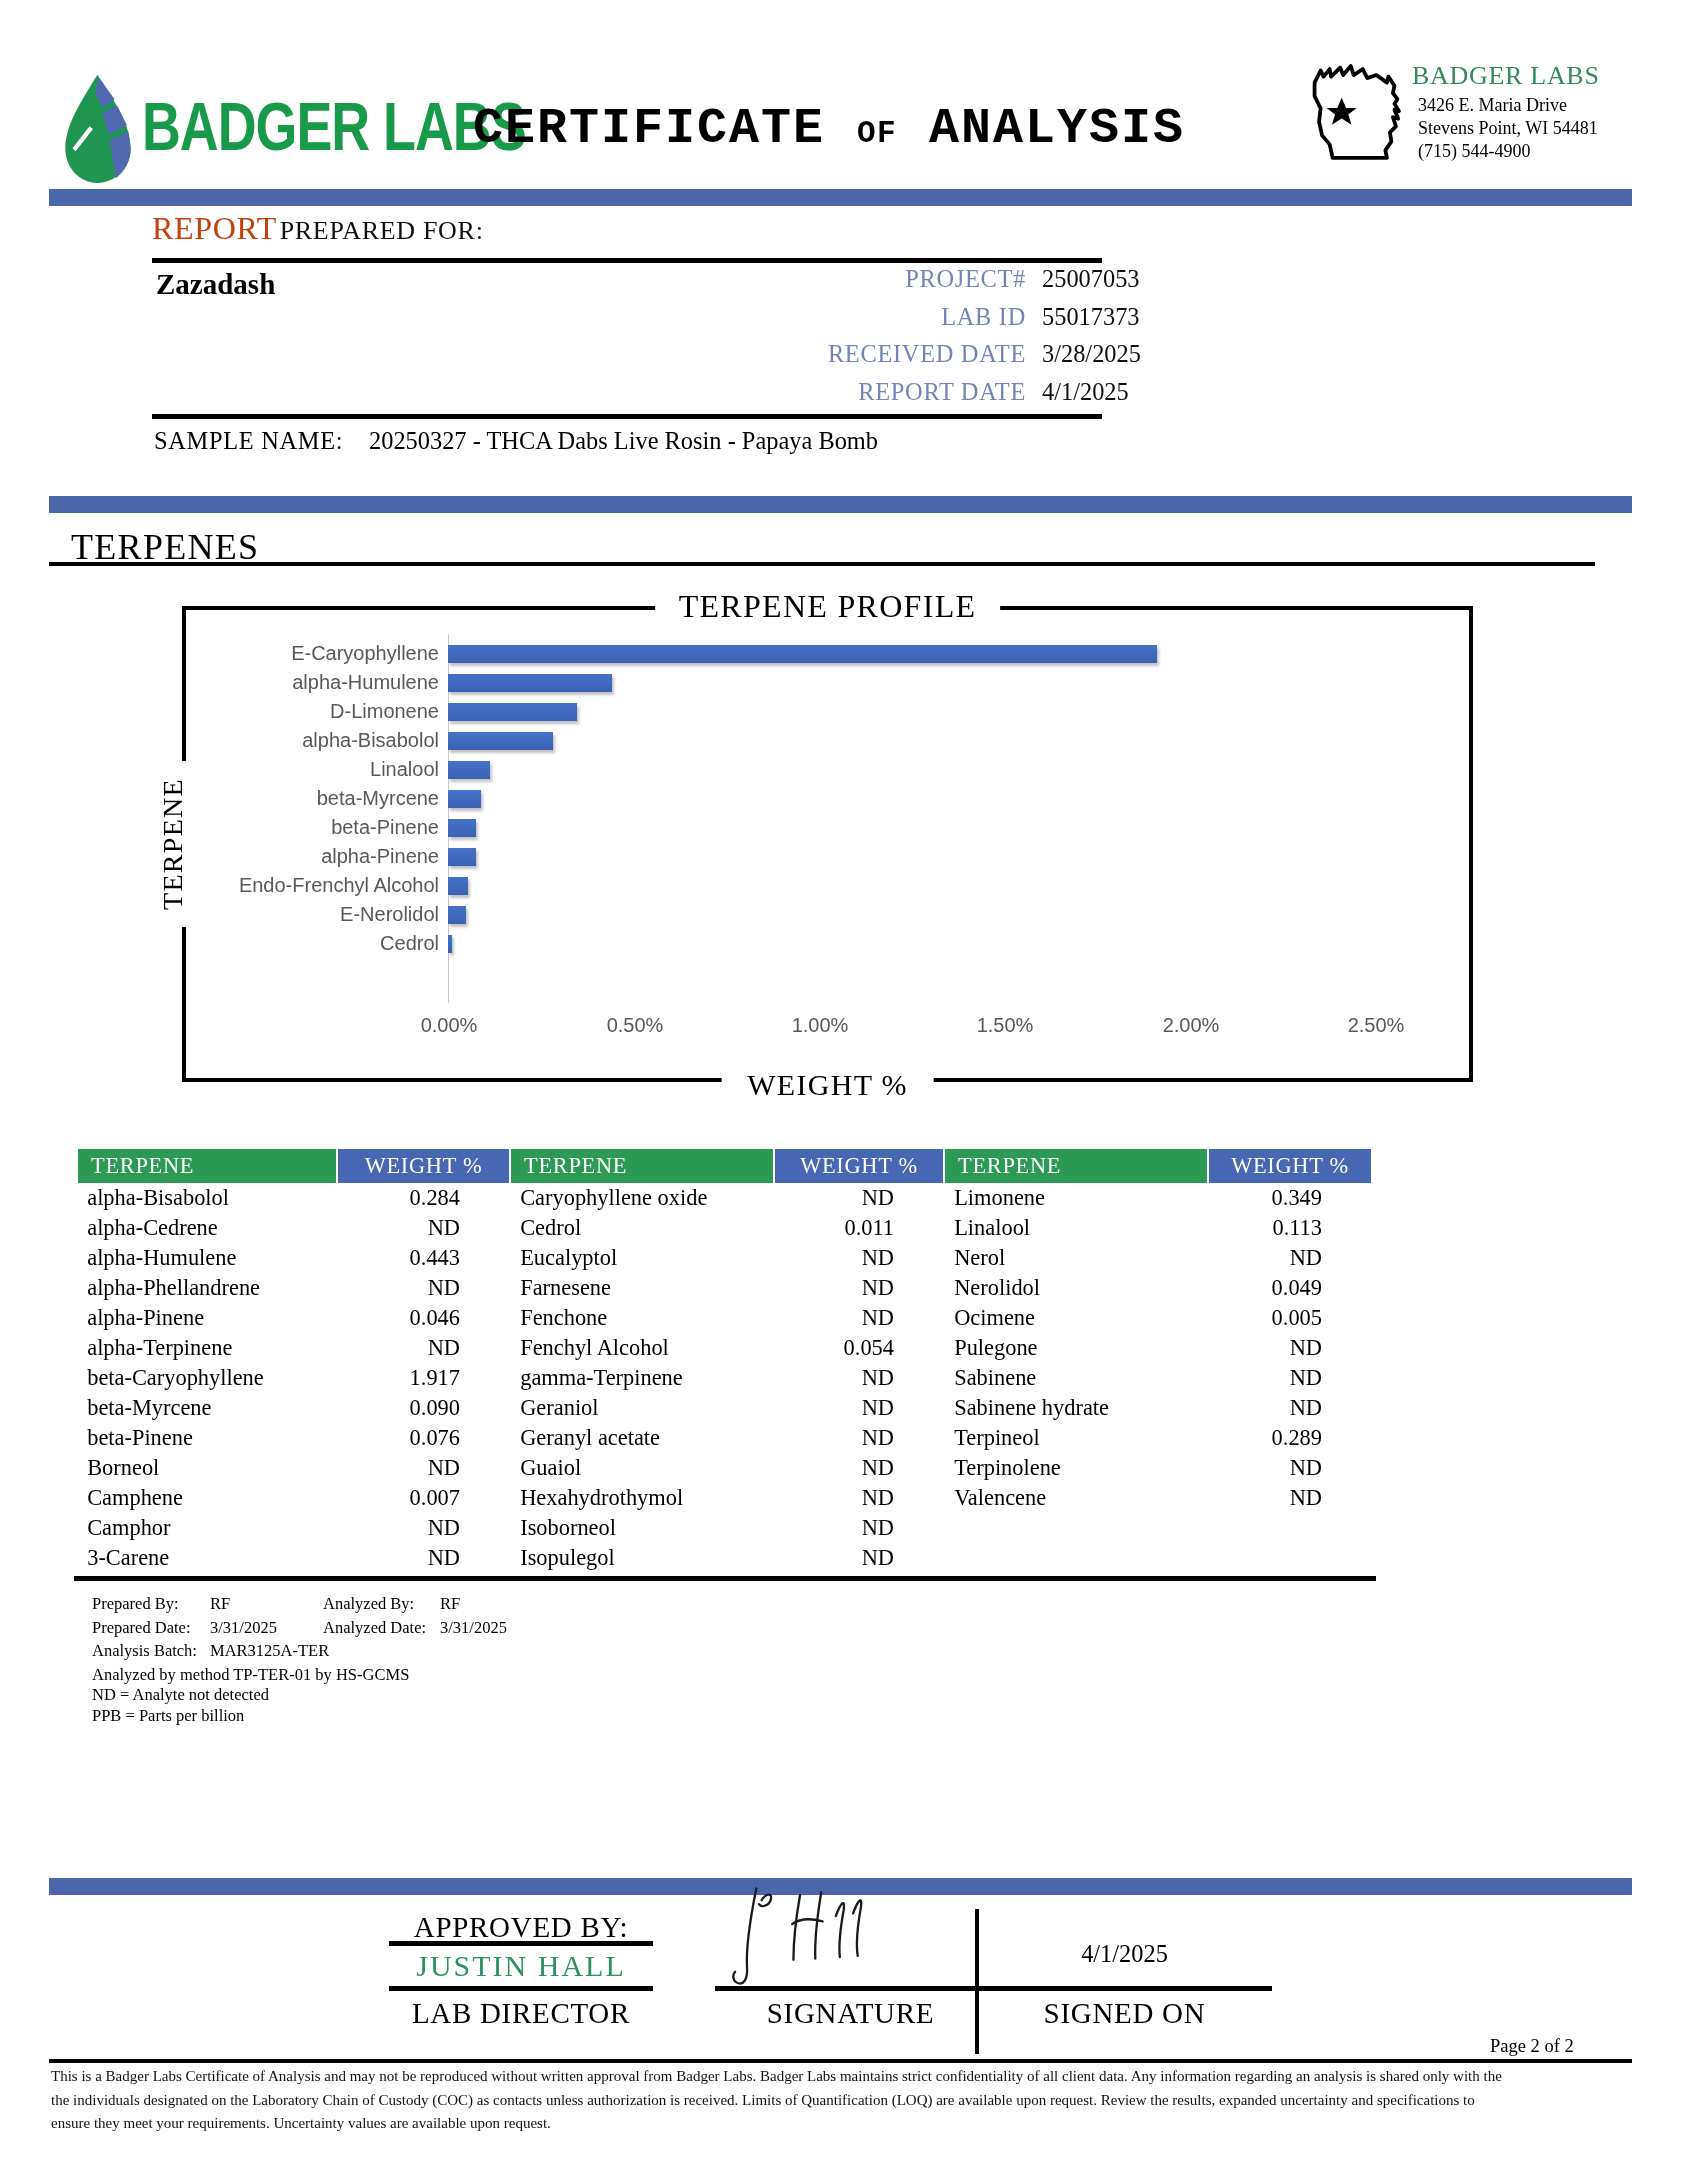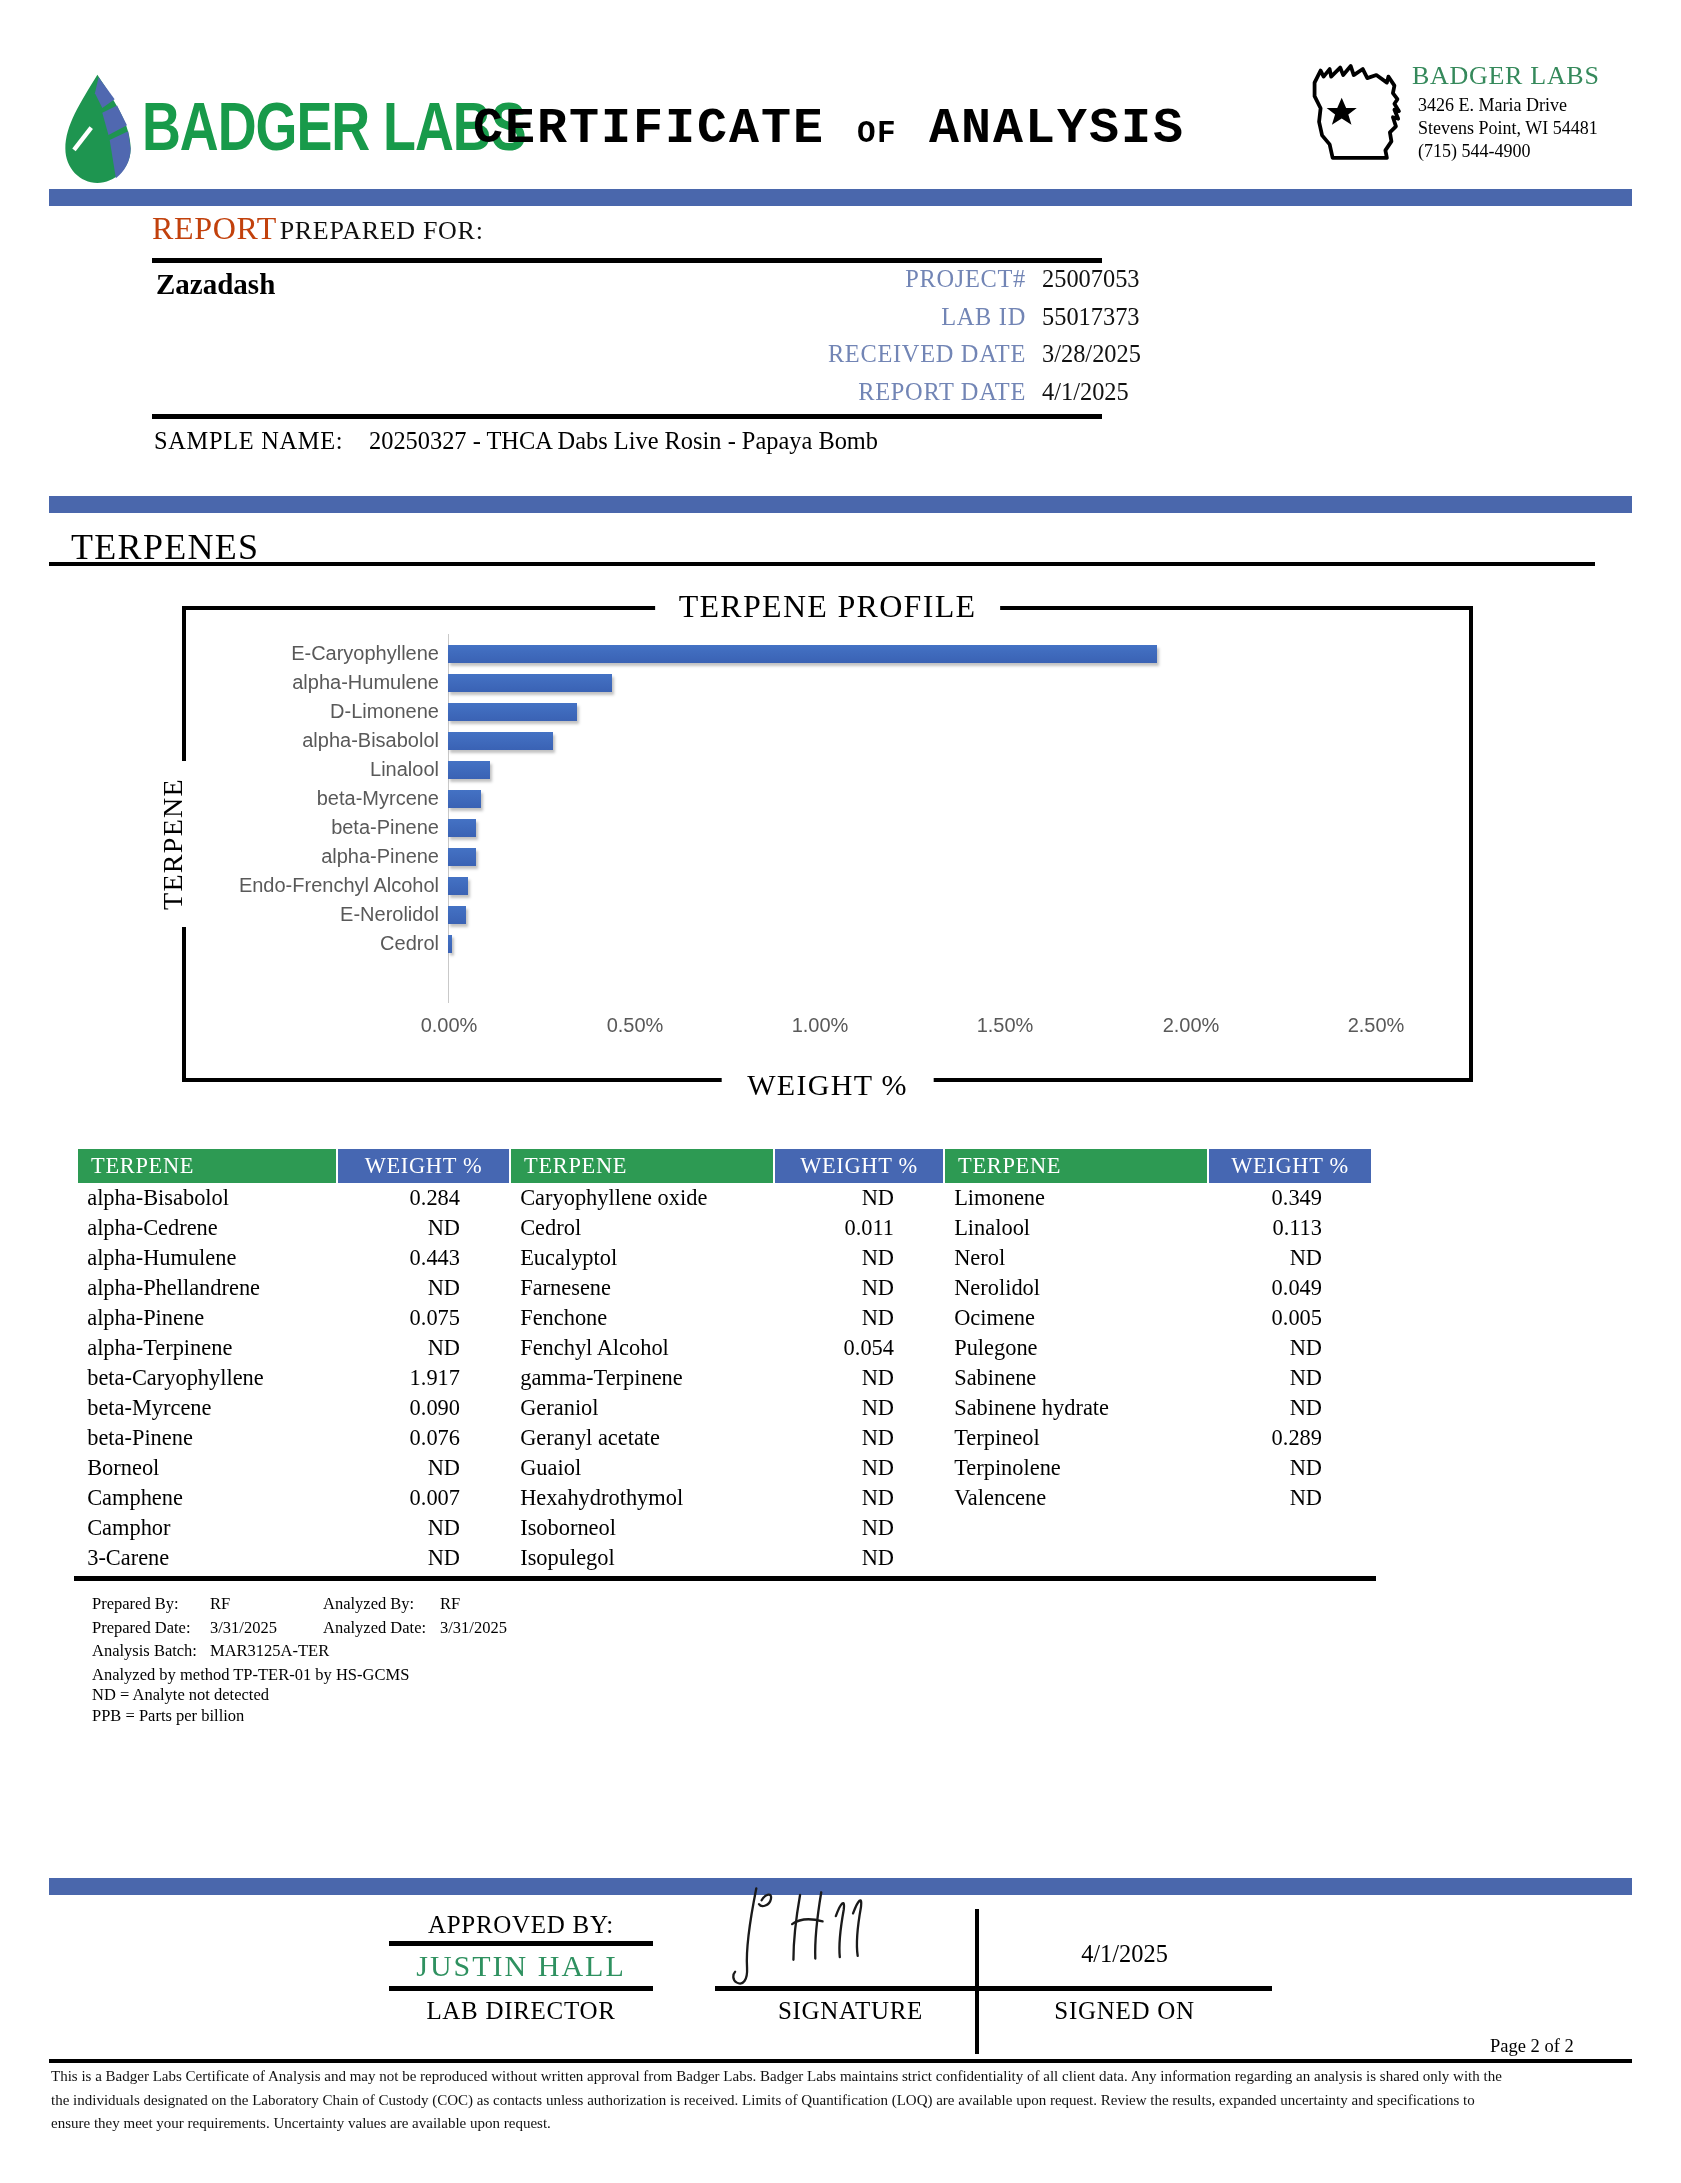--- a/index.html
+++ b/index.html
@@ -64,21 +64,21 @@
   .td{height:30px;display:flex;align-items:center;font-size:22.4px;white-space:nowrap;}
   .td-name{padding-left:9.2px;}
   .td-val{justify-content:flex-end;padding-right:51px;}
 
   
   .prep{font-size:16.5px;}
   .prep .plabel{position:absolute;white-space:nowrap;}
   .note-line{position:absolute;left:92px;font-size:16.5px;white-space:nowrap;}
 
   
-  .app-label{font-size:25px;letter-spacing:0.7px;text-align:center;}
+  .app-label{font-size:29px;letter-spacing:0.7px;text-align:center;}
   .approver{font-size:30px;letter-spacing:2px;color:#2F9160;text-align:center;}
   .sig-svg path{stroke:#1a1a1a;stroke-width:3.5;fill:none;stroke-linecap:round;}
 
   
   .pagenum{font-size:18.5px;}
   .disc-line{position:absolute;left:51px;font-size:15px;white-space:nowrap;color:#111;}
 </style>
 </head>
 <body>
 
@@ -259,21 +259,21 @@
       <div class="td td-val">ND</div>
       <div class="td td-name">Nerol</div>
       <div class="td td-val">ND</div>
       <div class="td td-name">alpha-Phellandrene</div>
       <div class="td td-val">ND</div>
       <div class="td td-name">Farnesene</div>
       <div class="td td-val">ND</div>
       <div class="td td-name">Nerolidol</div>
       <div class="td td-val">0.049</div>
       <div class="td td-name">alpha-Pinene</div>
-      <div class="td td-val">0.075</div>
+      <div class="td td-val">0.046</div>
       <div class="td td-name">Fenchone</div>
       <div class="td td-val">ND</div>
       <div class="td td-name">Ocimene</div>
       <div class="td td-val">0.005</div>
       <div class="td td-name">alpha-Terpinene</div>
       <div class="td td-val">ND</div>
       <div class="td td-name">Fenchyl Alcohol</div>
       <div class="td td-val">0.054</div>
       <div class="td td-name">Pulegone</div>
       <div class="td td-val">ND</div>

